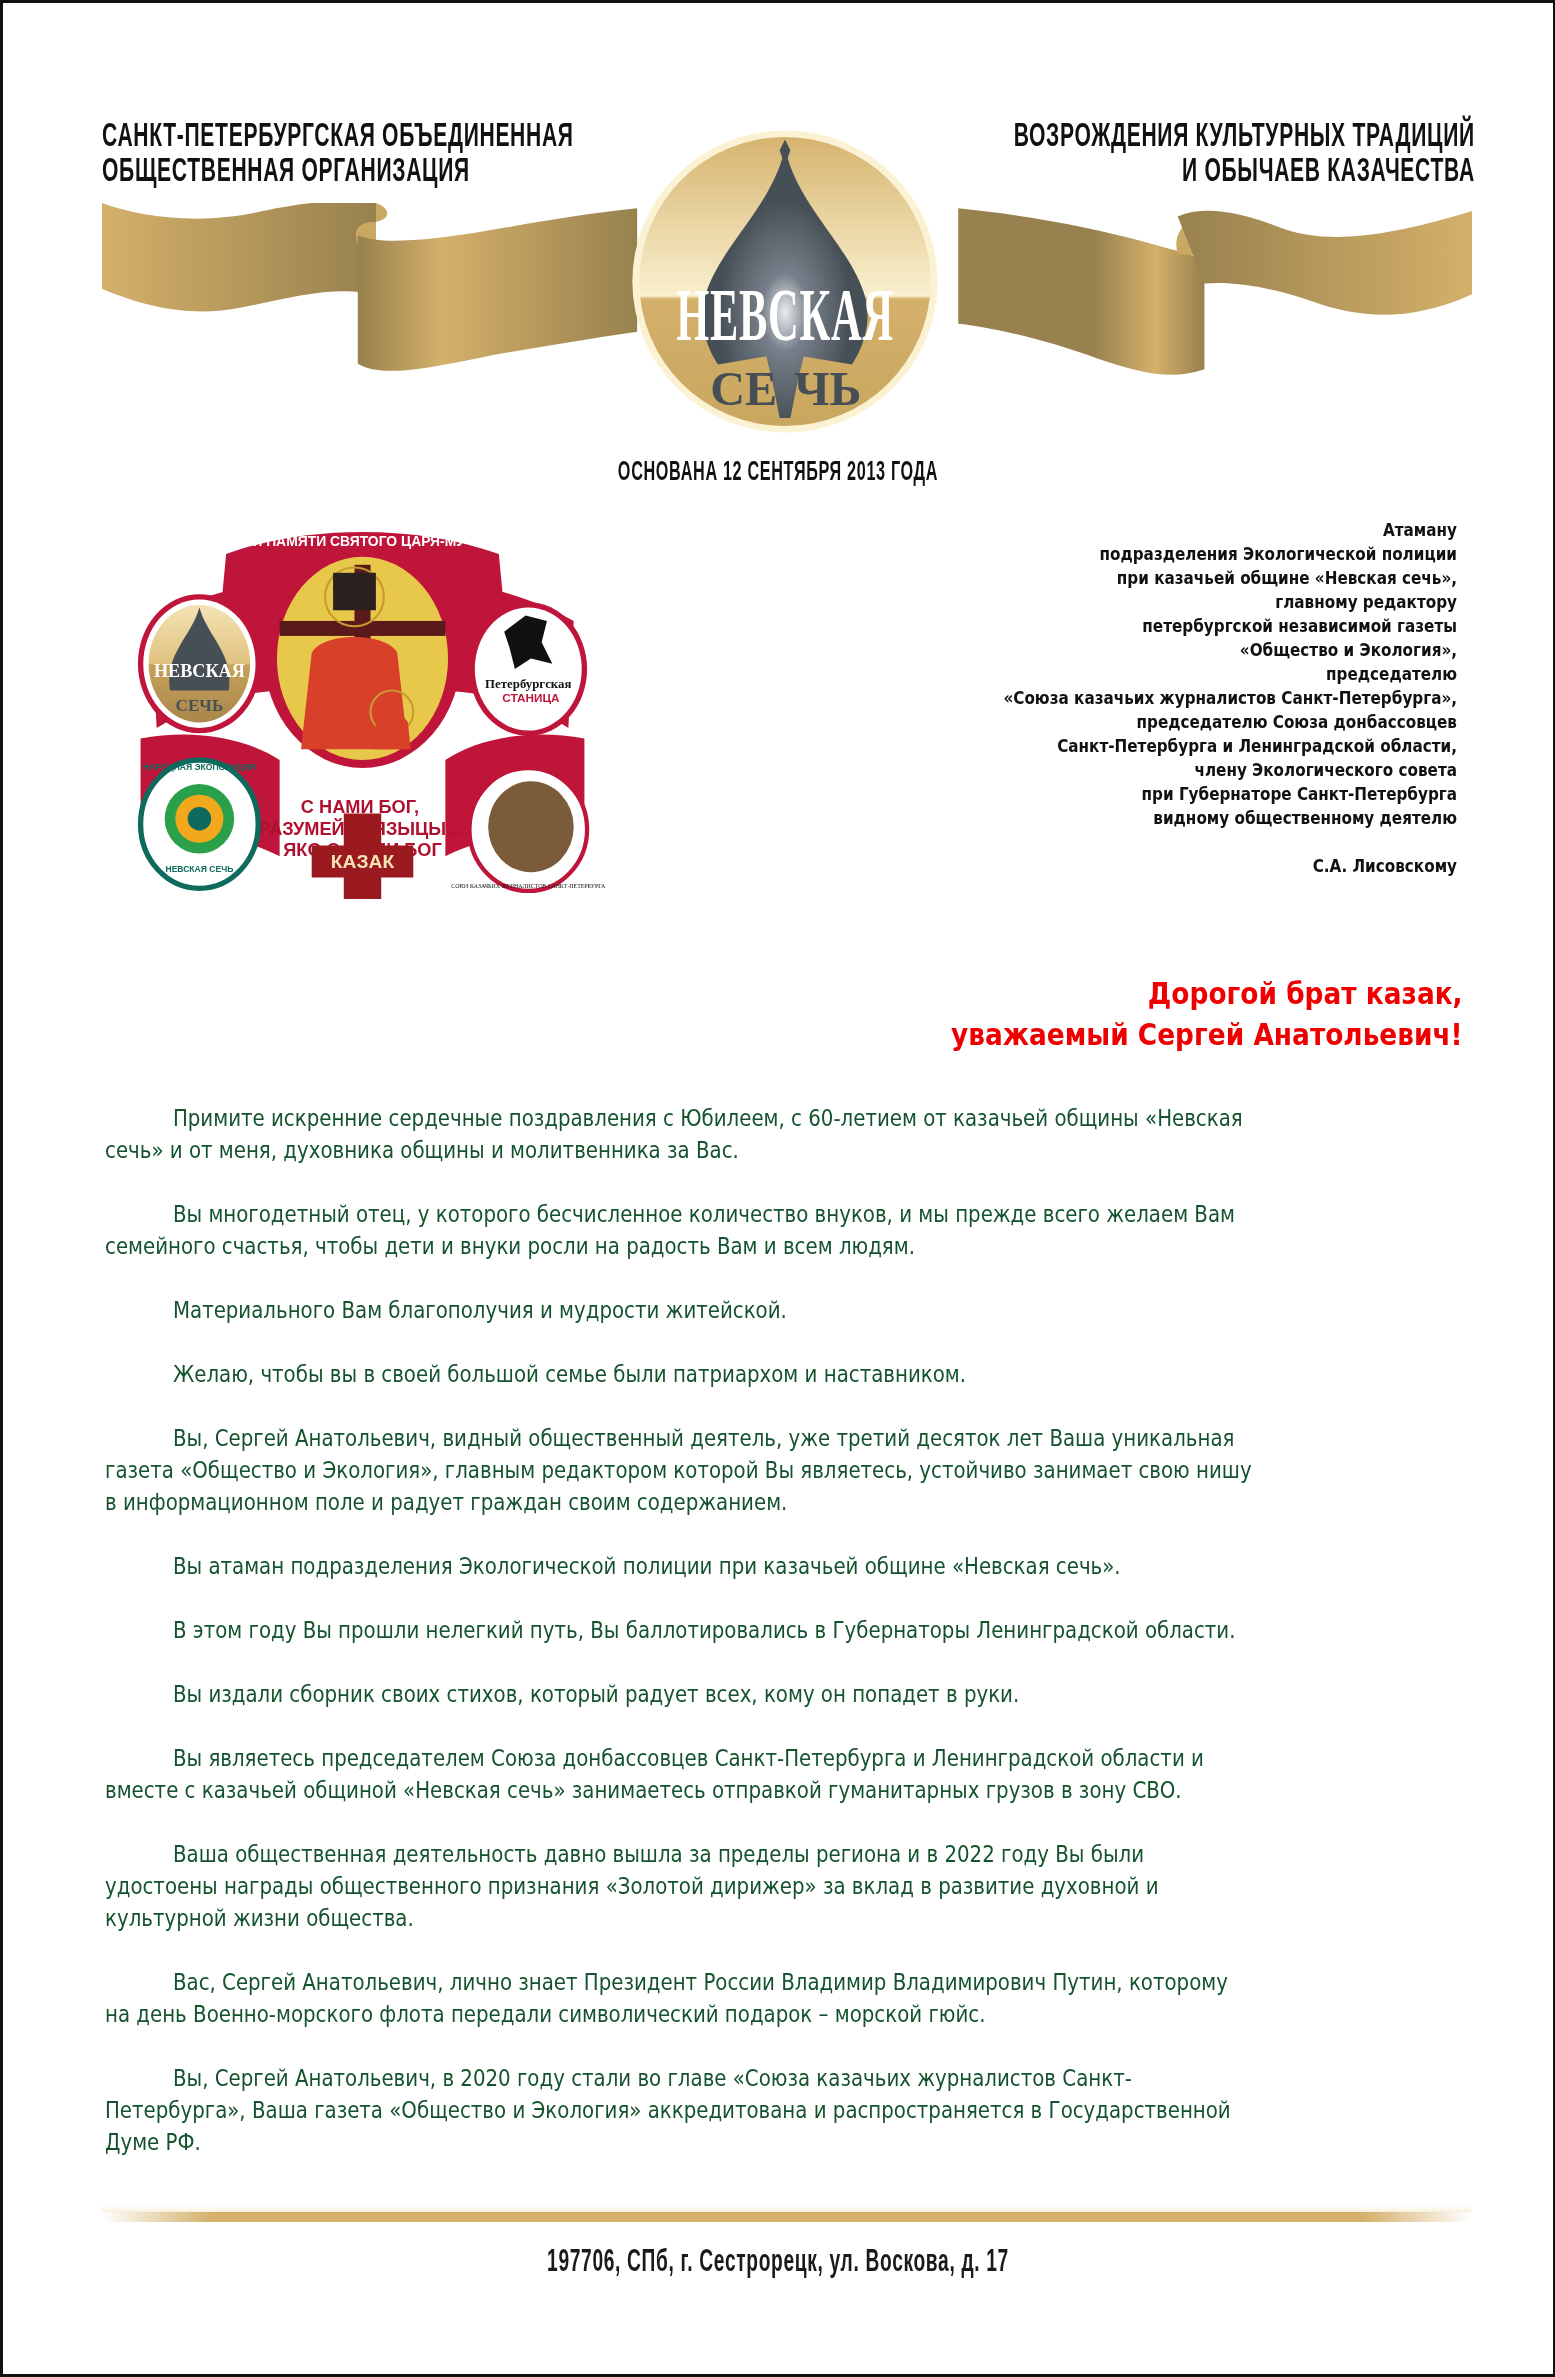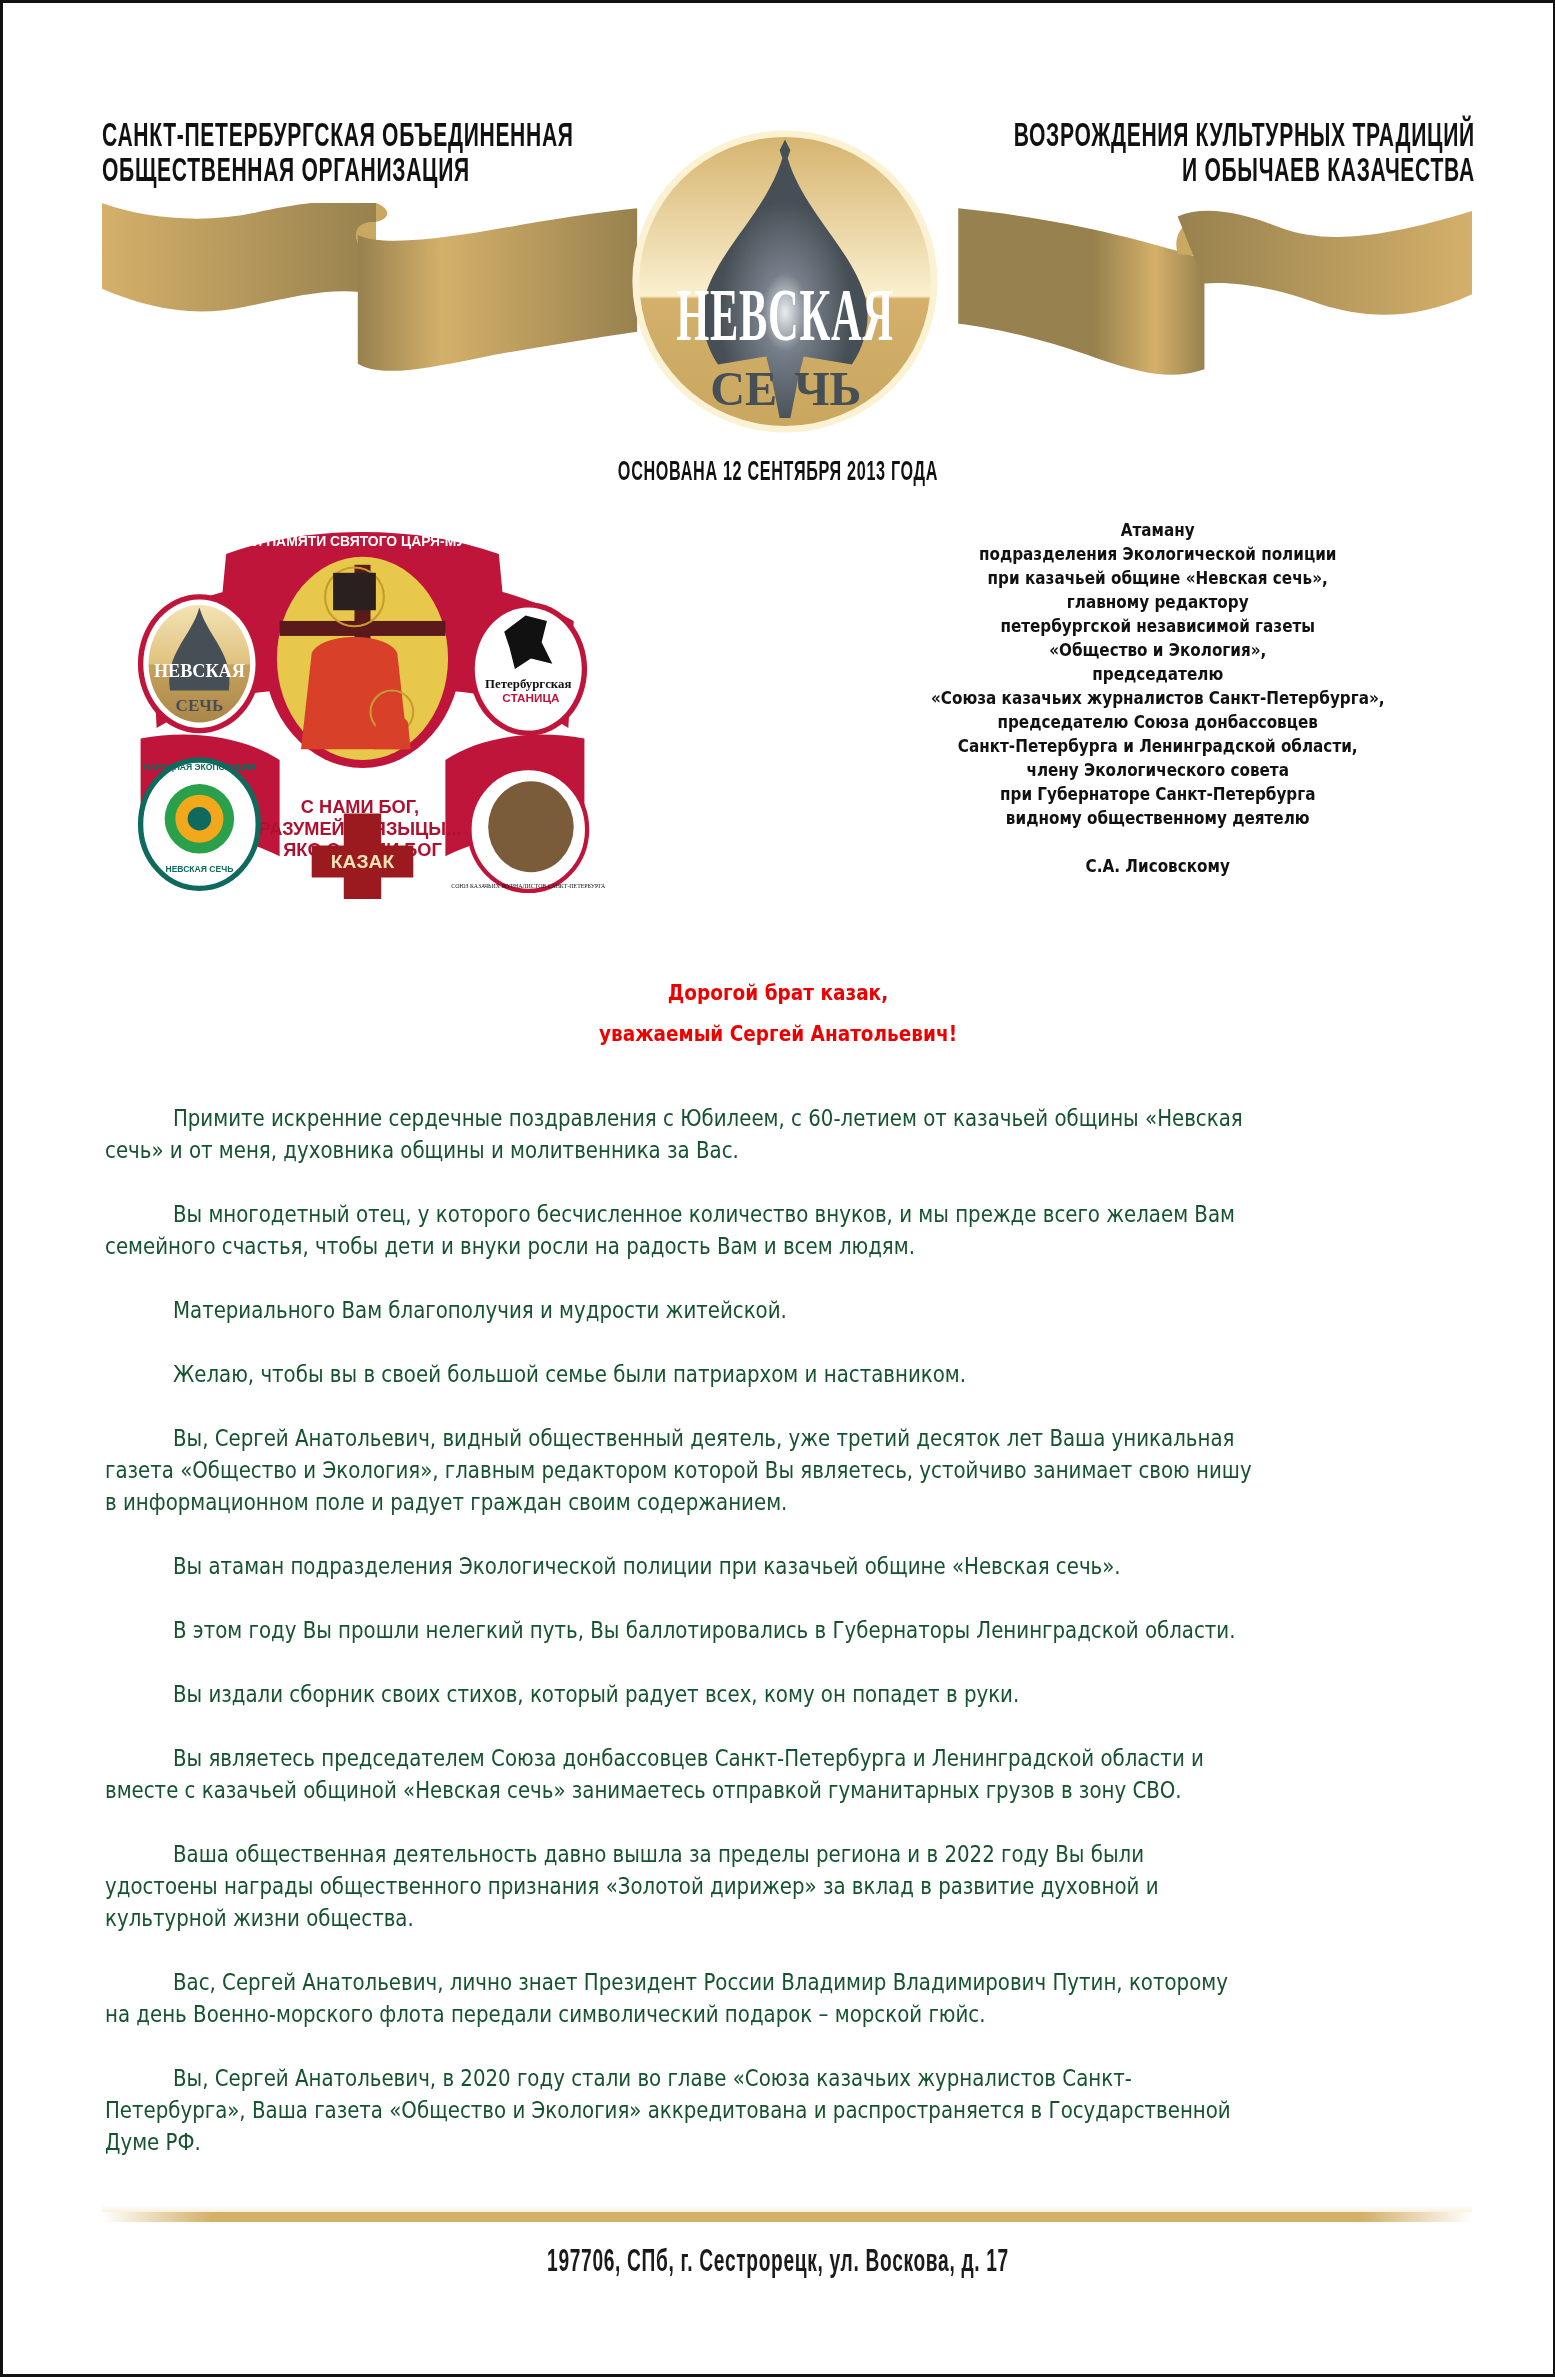--- a/index.html
+++ b/index.html
@@ -22,29 +22,29 @@
 
   .founded {
     position: absolute; top: 456px; left: 0; width: 1556px; text-align: center;
     font-family: "Liberation Sans", sans-serif; font-weight: bold; font-size: 27px; color: #111;
     transform: scaleX(0.6); transform-origin: center top; letter-spacing: 1.1px;
   }
 
   .badge { position: absolute; left: 119px; top: 514px; width: 487px; height: 385px; }
 
   .addressee {
-    position: absolute; right: 99px; top: 518px; width: 696px; text-align: center;
+    position: absolute; right: 99px; top: 518px; width: 696px; text-align: right;
     font-family: "DejaVu Sans", sans-serif; font-weight: bold; font-size: 17.7px; line-height: 24px; color: #111;
   }
   .addressee .line { display: block; white-space: nowrap; transform: scaleX(0.86); transform-origin: right center; }
   .addressee .name { margin-top: 24px; }
 
   .greeting {
-    position: absolute; left: 0; top: 973px; width: 1556px; text-align: center;
-    font-family: "DejaVu Sans", sans-serif; font-weight: bold; font-size: 21px; line-height: 41px; color: #ee0000;
+    position: absolute; left: 0; top: 973px; width: 1556px; text-align: right;
+    font-family: "DejaVu Sans", sans-serif; font-weight: bold; font-size: 30px; line-height: 41px; color: #ee0000;
   }
   .greeting .line { display: block; transform: scaleX(0.88); transform-origin: center; }
 
   .body {
     position: absolute; left: 105px; top: 1102px; width: 1360px;
     font-family: "DejaVu Sans", sans-serif; font-size: 23px; line-height: 32px; color: #14532d;
   }
   .para { margin: 0 0 32px 0; text-indent: 79px; transform: scaleX(0.86); transform-origin: left top; width: 1488px; }
   .para .ln { display: block; white-space: nowrap; }
   .para .ln + .ln { text-indent: 0; }

